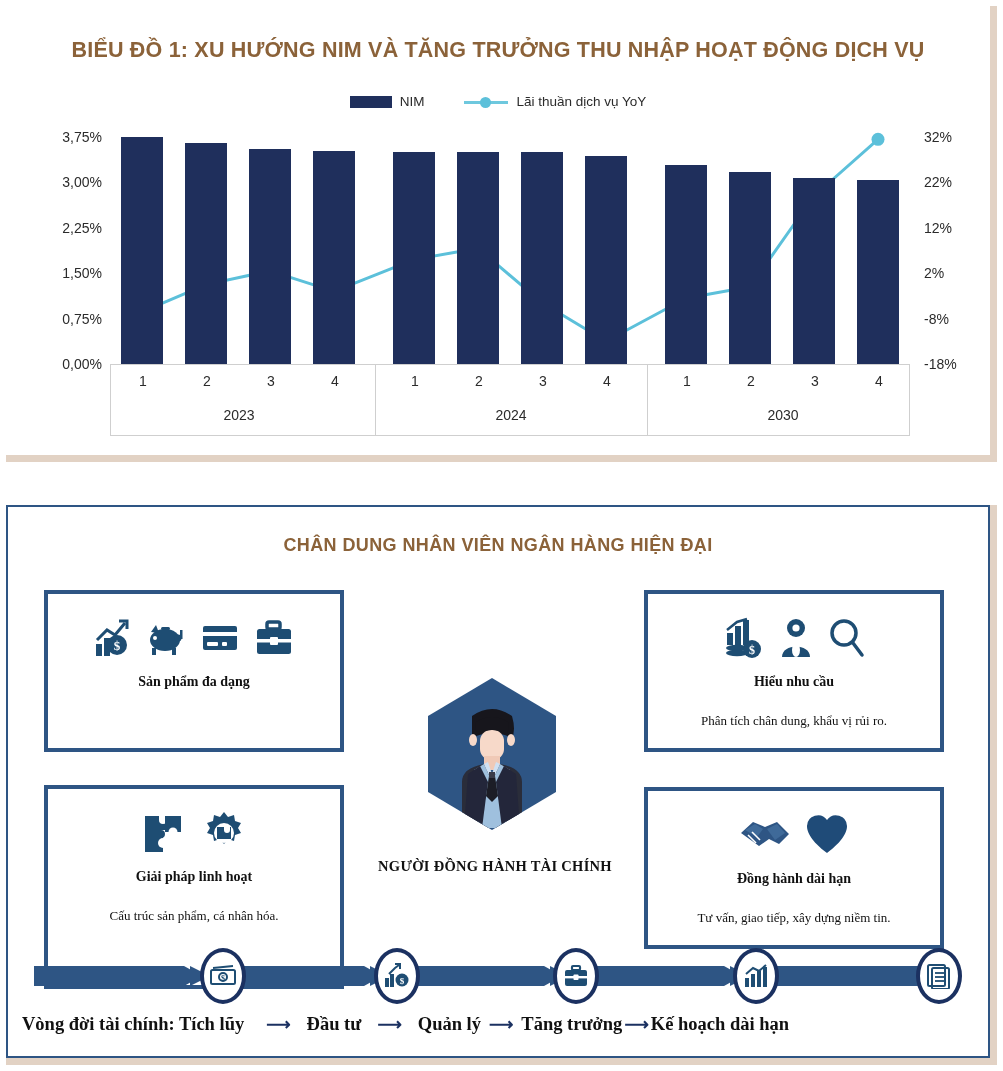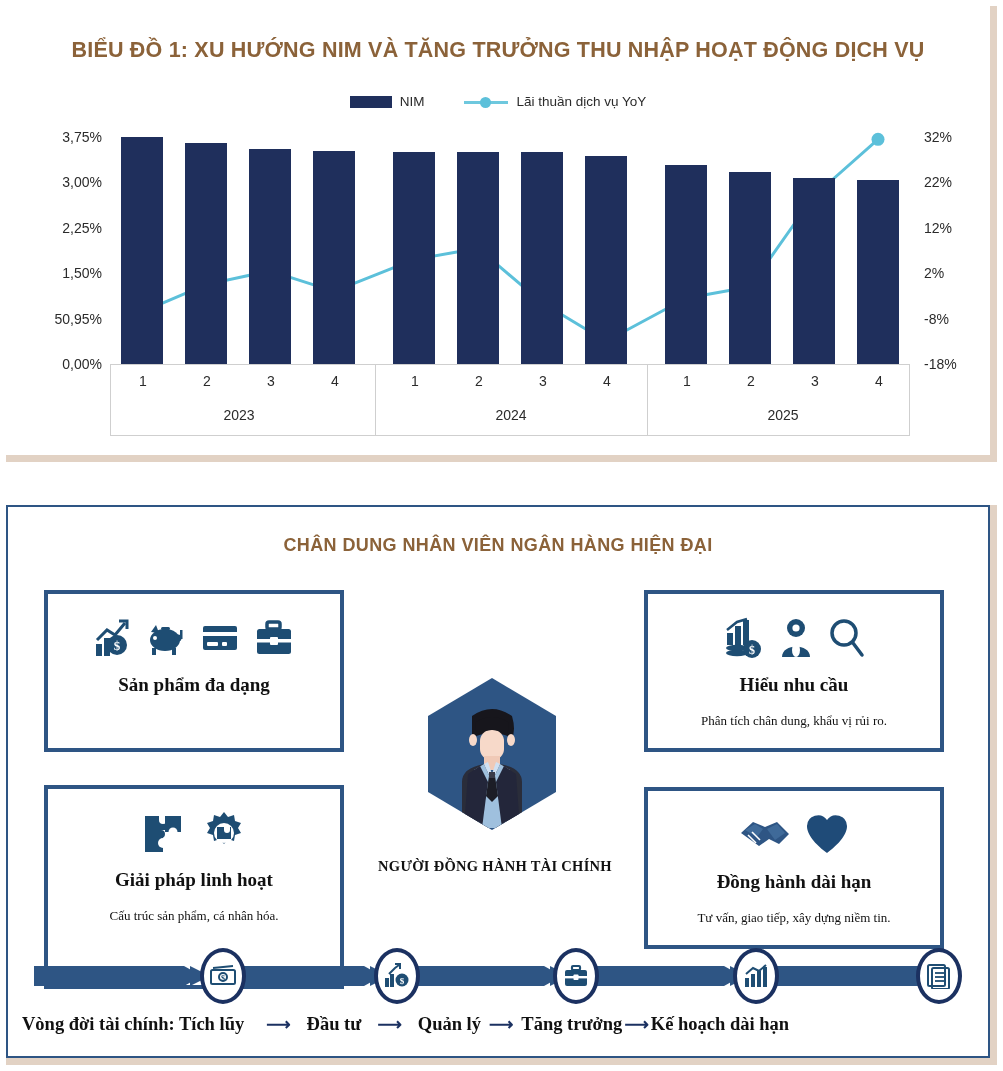--- a/index.html
+++ b/index.html
@@ -206,21 +206,21 @@
     align-items: center;
     gap: 14px;
     height: 52px;
   }
   .card-heading {
     position: absolute;
     left: 0; top: 80px;
     width: 100%;
     font-family: "Liberation Serif", serif;
     font-weight: bold;
-    font-size: 19px;
+    font-size: 14px;
     color: #111111;
   }
   .card-sub {
     position: absolute;
     left: 0; top: 119px;
     width: 100%;
     font-family: "Liberation Serif", serif;
     font-size: 13px;
     color: #111111;
   }
@@ -314,21 +314,21 @@
           <span class="legend-label">NIM</span>
         </div>
         <div class="legend-item">
           <span class="legend-swatch-line"></span>
           <span class="legend-label">Lãi thuần dịch vụ YoY</span>
         </div>
       </div>
 
       <div id="y-left">
         <div class="y-left-label" style="top:227px">0,00%</div>
-        <div class="y-left-label" style="top:181.6px">50,95%</div>
+        <div class="y-left-label" style="top:181.6px">0,75%</div>
         <div class="y-left-label" style="top:136.2px">1,50%</div>
         <div class="y-left-label" style="top:90.8px">2,25%</div>
         <div class="y-left-label" style="top:45.4px">3,00%</div>
         <div class="y-left-label" style="top:0px">3,75%</div>
       </div>
 
       <div id="y-right">
         <div class="y-right-label" style="top:227px">-18%</div>
         <div class="y-right-label" style="top:181.6px">-8%</div>
         <div class="y-right-label" style="top:136.2px">2%</div>
@@ -378,21 +378,21 @@
           <div class="q-label" style="left: 347px;">2</div>
           <div class="q-label" style="left: 411px;">3</div>
           <div class="q-label" style="left: 475px;">4</div>
           <div class="q-label" style="left: 555px;">1</div>
           <div class="q-label" style="left: 619px;">2</div>
           <div class="q-label" style="left: 683px;">3</div>
           <div class="q-label" style="left: 747px;">4</div>
           <div class="year-label" style="left: 0px; width: 256px;">2023</div>
           <div class="year-label" style="left: 272px; width: 256px;">2024</div>
           <div class="grp-sep" style="left: 264px;"></div>
-          <div class="year-label" style="left: 544px; width: 256px;">2025</div>
+          <div class="year-label" style="left: 544px; width: 256px;">2030</div>
           <div class="grp-sep" style="left: 536px;"></div>
         </div>
 
     </div>
   </div>
 
   <div id="info-panel">
     <div id="info-inner">
       <div class="info-title">CHÂN DUNG NHÂN VIÊN NGÂN HÀNG HIỆN ĐẠI</div>
     </div>

